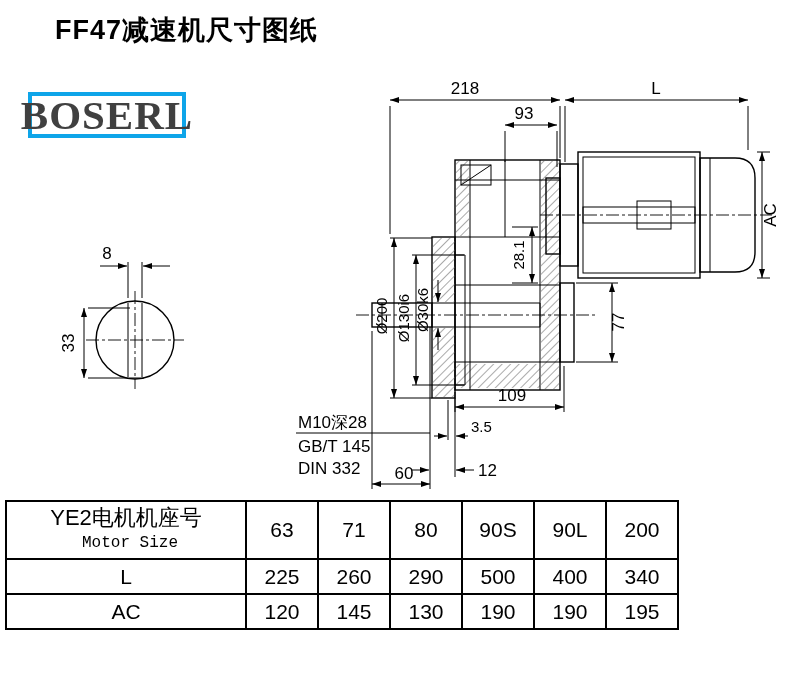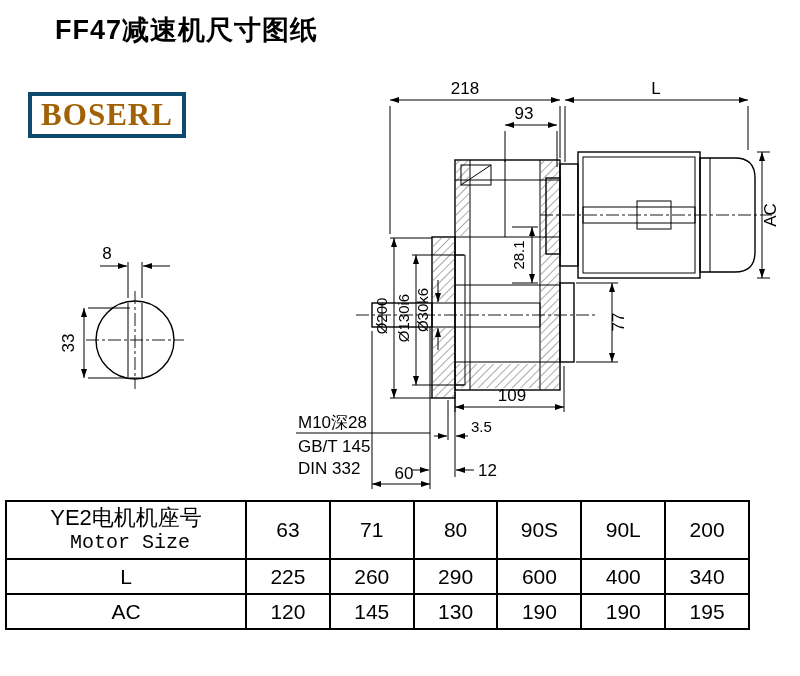--- a/index.html
+++ b/index.html
@@ -1,35 +1,35 @@
 <!DOCTYPE html>
 <html><head>
 <meta charset="utf-8">
 <style>
   html,body{margin:0;padding:0;background:#fff;}
   .page{position:relative;width:800px;height:676px;background:#fff;overflow:hidden;
         font-family:"Liberation Sans",sans-serif;color:#000;text-decoration:underline;}
   .title{position:absolute;left:55px;top:12px;font-size:27px;font-weight:bold;letter-spacing:1px;}
-  .logo{position:absolute;left:28px;top:92px;width:150px;height:38px;border:4px solid #0c4a6e;
+  .logo{position:absolute;left:28px;top:92px;width:150px;height:38px;border:4px solid #0ea5e9;
         display:flex;align-items:center;justify-content:center;background:#fff;
-        font-family:"Liberation Serif",serif;font-weight:bold;font-size:31px;color:#a16207;letter-spacing:1px;}
+        font-family:"Liberation Serif",serif;font-weight:bold;font-size:41px;color:#404040;letter-spacing:1px;}
   .drawing-svg{position:absolute;left:0;top:0;}
   .part{stroke:#000;stroke-width:1.4;fill:none;}
   .det{stroke:#000;stroke-width:1;fill:none;}
   .dim{stroke:#000;stroke-width:1;fill:none;}
   .cl{stroke:#000;stroke-width:0.9;fill:none;stroke-dasharray:13 3 3 3;}
   .dt{font-family:"Liberation Sans",sans-serif;font-size:17px;fill:#000;}
   .dts{font-family:"Liberation Sans",sans-serif;font-size:15px;fill:#000;}
-  .dim-table{position:absolute;left:5px;top:500px;width:745px;border-collapse:collapse;table-layout:fixed;}
+  .dim-table{position:absolute;left:5px;top:500px;width:674px;border-collapse:collapse;table-layout:fixed;}
   .dim-table td{border:2px solid #000;text-align:center;vertical-align:middle;
                 font-size:21px;padding:0;background:#fff;}
   .dim-table tr.hdr td{height:56px;}
   .dim-table tr.row td{height:33px;}
   .hdr-cn{font-size:22px;line-height:26px;}
-  .hdr-en{font-family:"Liberation Mono",monospace;font-size:20px;line-height:24px;padding-left:8px;}
+  .hdr-en{font-family:"Liberation Mono",monospace;font-size:16px;line-height:24px;padding-left:8px;}
 </style>
 </head>
 <body>
 
 <div class="page">
 
   <div class="title">FF47减速机尺寸图纸</div>
   <div class="logo">BOSERL</div>
 
   <svg class="drawing-svg" width="800" height="500" viewBox="0 0 800 500">
@@ -209,21 +209,21 @@
       <td>80</td>
       <td>90S</td>
       <td>90L</td>
       <td>200</td>
     </tr>
     <tr class="row">
       <td>L</td>
       <td>225</td>
       <td>260</td>
       <td>290</td>
-      <td>600</td>
+      <td>500</td>
       <td>400</td>
       <td>340</td>
     </tr>
     <tr class="row">
       <td>AC</td>
       <td>120</td>
       <td>145</td>
       <td>130</td>
       <td>190</td>
       <td>190</td>

